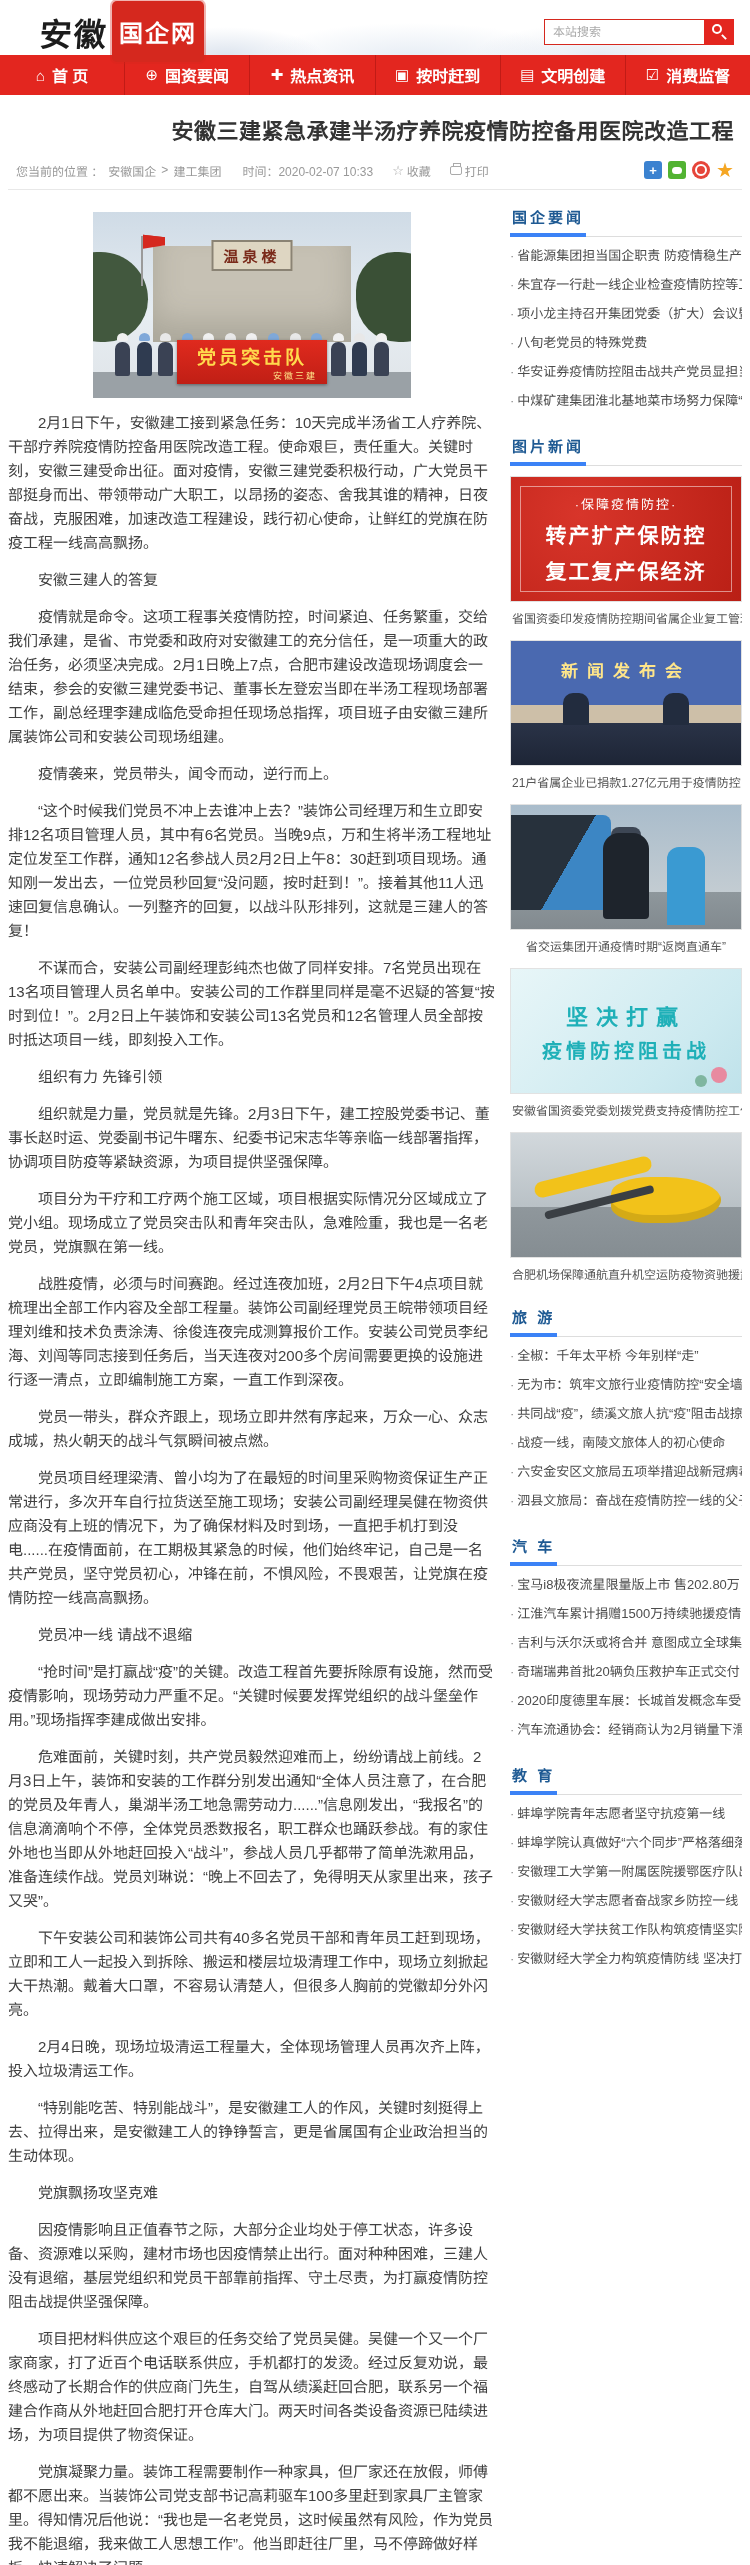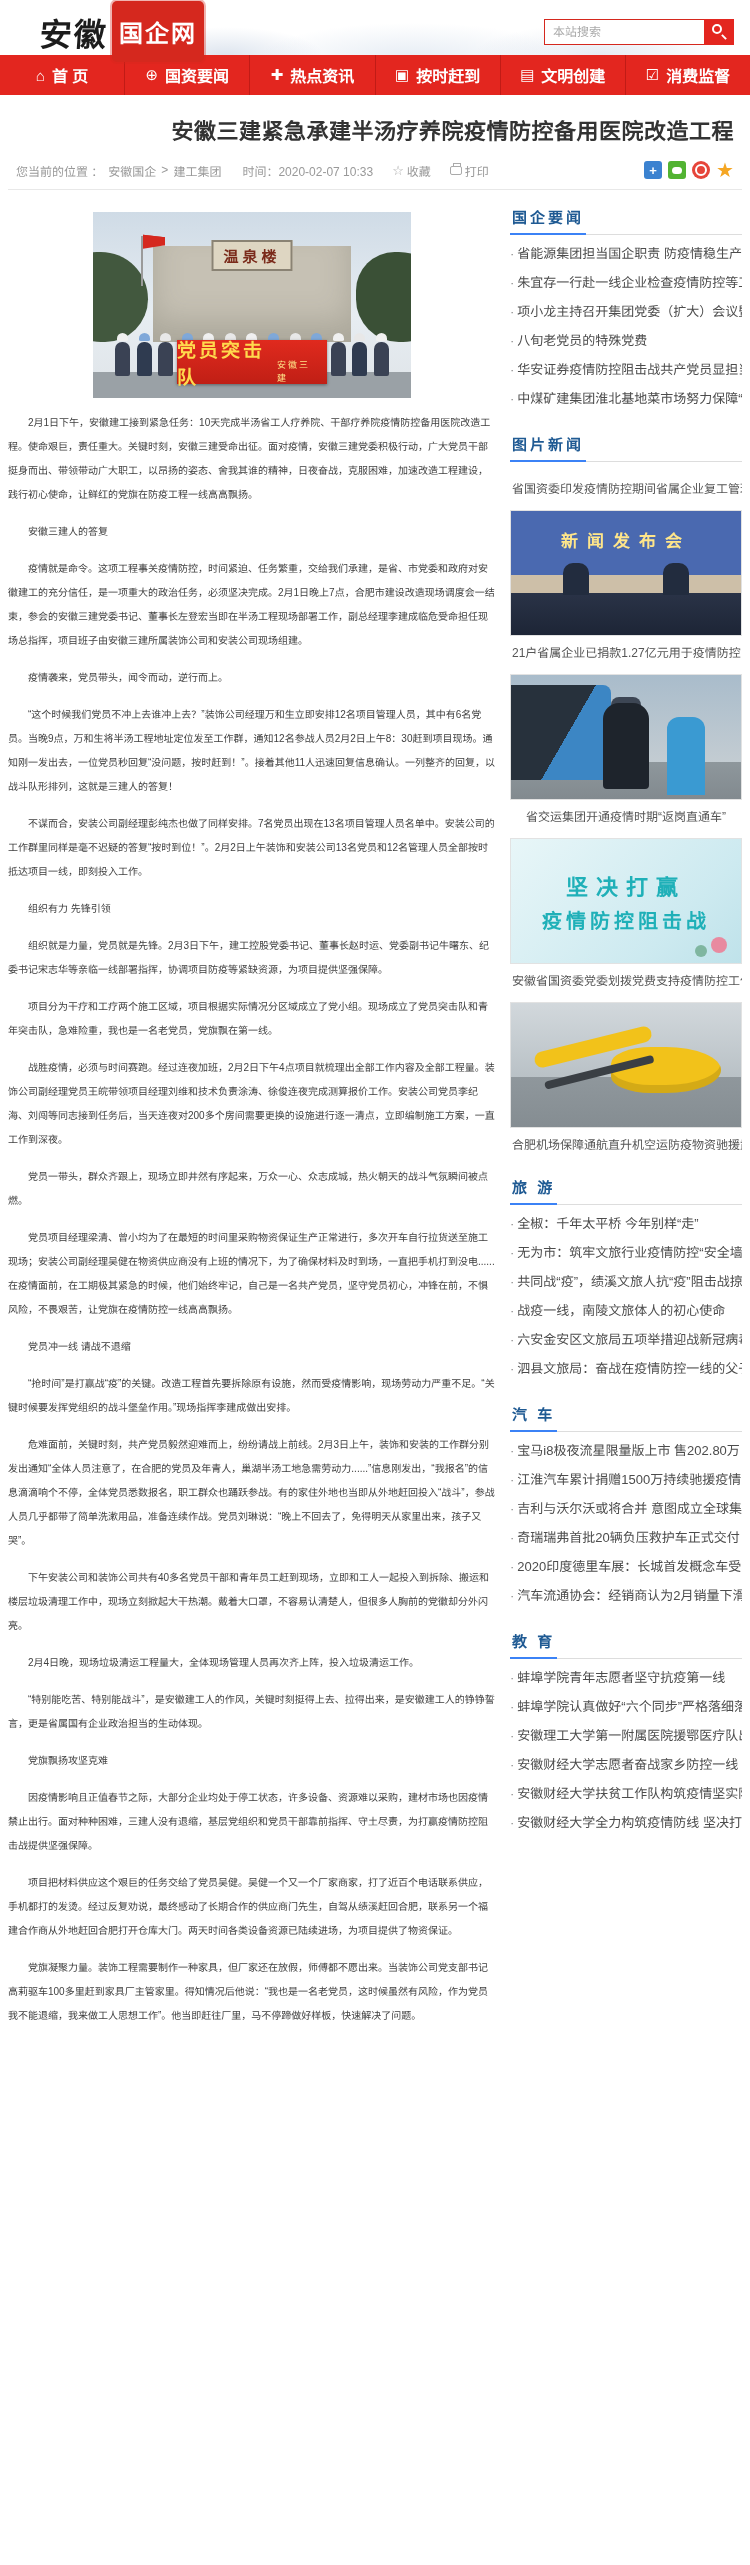--- a/index.html
+++ b/index.html
@@ -65,31 +65,31 @@
   .hero-tree { position:absolute; width:90px; height:90px; background:#42583e; border-radius:45% 55% 50% 50%; top:40px; }
   .t-left { left:-35px; } .t-right { right:-35px; background:#3a5036; }
   .hero-flag { position:absolute; left:48px; top:24px; width:2px; height:50px; background:#9a9a9a; }
   .hero-flag::before { content:''; position:absolute; left:2px; top:0; border-top:8px solid #d5281e; border-bottom:6px solid transparent; border-left:22px solid #d5281e; transform:skewY(6deg); }
   .hero-people { position:absolute; bottom:22px; left:22px; right:22px; display:flex; justify-content:space-between; }
   .person { width:15px; height:34px; background:#3a4254; border-radius:7px 7px 2px 2px; position:relative; }
   .person::before { content:''; position:absolute; top:-9px; left:2px; width:11px; height:8px; background:#f0f0f0; border-radius:6px 6px 2px 2px; }
   .person:nth-child(even) { background:#2f3b50; }
   .person:nth-child(even)::before { background:#7fa8d9; }
   .person:nth-child(3n)::before { background:#e8e8e8; }
-  .hero-banner { position:absolute; bottom:14px; left:50%; transform:translateX(-50%); width:150px; height:44px; background:linear-gradient(#e02a1e,#c01f15); color:#ffd94d; display:flex; align-items:center; justify-content:center; box-shadow:0 1px 3px rgba(0,0,0,.4); }
+  .hero-banner { position:absolute; bottom:14px; left:50%; transform:translateX(-50%); width:150px; height:44px; background:linear-gradient(#e02a1e,#c01f15); color:#ffd94d; display:flex; flex-direction:column; align-items:center; justify-content:center; box-shadow:0 1px 3px rgba(0,0,0,.4); }
   .hero-banner .b1 { font-size:19px; font-weight:bold; letter-spacing:3px; }
   .hero-banner .b2 { font-size:9px; letter-spacing:2px; align-self:flex-end; margin-right:10px; color:#ffe68a; }
 
   
-  .para { font-size:10px; line-height:24px; color:#404040; text-indent:2em; margin:13px 0; }
+  .para { font-size:15px; line-height:24px; color:#404040; text-indent:2em; margin:13px 0; }
 
   
   .side-section { margin-bottom:18px; }
   .side-head { border-bottom:1px solid #ddd; margin-bottom:4px; }
-  .side-head .tt { display:inline-block; font-size:15px; font-weight:bold; color:#1f5a93; letter-spacing:3px; padding:2px 2px 6px 2px; border-bottom:2px solid #3b82f6; margin-bottom:-1px; }
+  .side-head .tt { display:inline-block; font-size:15px; font-weight:bold; color:#1f5a93; letter-spacing:3px; padding:2px 2px 6px 2px; border-bottom:4px solid #3b82f6; margin-bottom:-1px; }
   .side-list { list-style:none; }
   .side-list li { font-size:13px; color:#4c4c4c; line-height:17px; padding:6px 0; white-space:nowrap; overflow:hidden; cursor:pointer; }
   .side-list li .dot { color:#888; margin-right:3px; }
 
   .photo-block { margin-top:10px; cursor:pointer; }
   .photo { width:100%; height:126px; position:relative; overflow:hidden; border:1px solid #e2e2e2; }
   .caption { font-size:12px; color:#555; text-align:center; padding:7px 2px 4px 2px; white-space:nowrap; overflow:hidden; }
 
   .ph-red { background:radial-gradient(circle at 30% 30%, #d8352a, #b91f15); display:flex; flex-direction:column; align-items:center; justify-content:center; gap:6px; }
   .ph-red::before { content:''; position:absolute; inset:9px; border:1px solid rgba(255,255,255,.5); }
@@ -254,20 +254,25 @@
               <li><span class="dot">·</span><span>朱宜存一行赴一线企业检查疫情防控等工作</span></li>
               <li><span class="dot">·</span><span>项小龙主持召开集团党委（扩大）会议暨疫情防控</span></li>
               <li><span class="dot">·</span><span>八旬老党员的特殊党费</span></li>
               <li><span class="dot">·</span><span>华安证券疫情防控阻击战共产党员显担当</span></li>
               <li><span class="dot">·</span><span>中煤矿建集团淮北基地菜市场努力保障“菜篮</span></li>
             </ul>
           </div>
           <div class="side-section">
             <div class="side-head"><span class="tt">图片新闻</span></div>
             <div class="photo-block">
+              <div class="photo ph-red">
+                <div class="l0">·保障疫情防控·</div>
+                <div class="l1">转产扩产保防控</div>
+                <div class="l2">复工复产保经济</div>
+              </div>
               <div class="caption">省国资委印发疫情防控期间省属企业复工管理方案</div>
             </div>
             <div class="photo-block">
               <div class="photo ph-conf">
                 <div class="l0">新闻发布会</div>
               </div>
               <div class="caption">21户省属企业已捐款1.27亿元用于疫情防控</div>
             </div>
             <div class="photo-block">
               <div class="photo ph-bus"></div>

